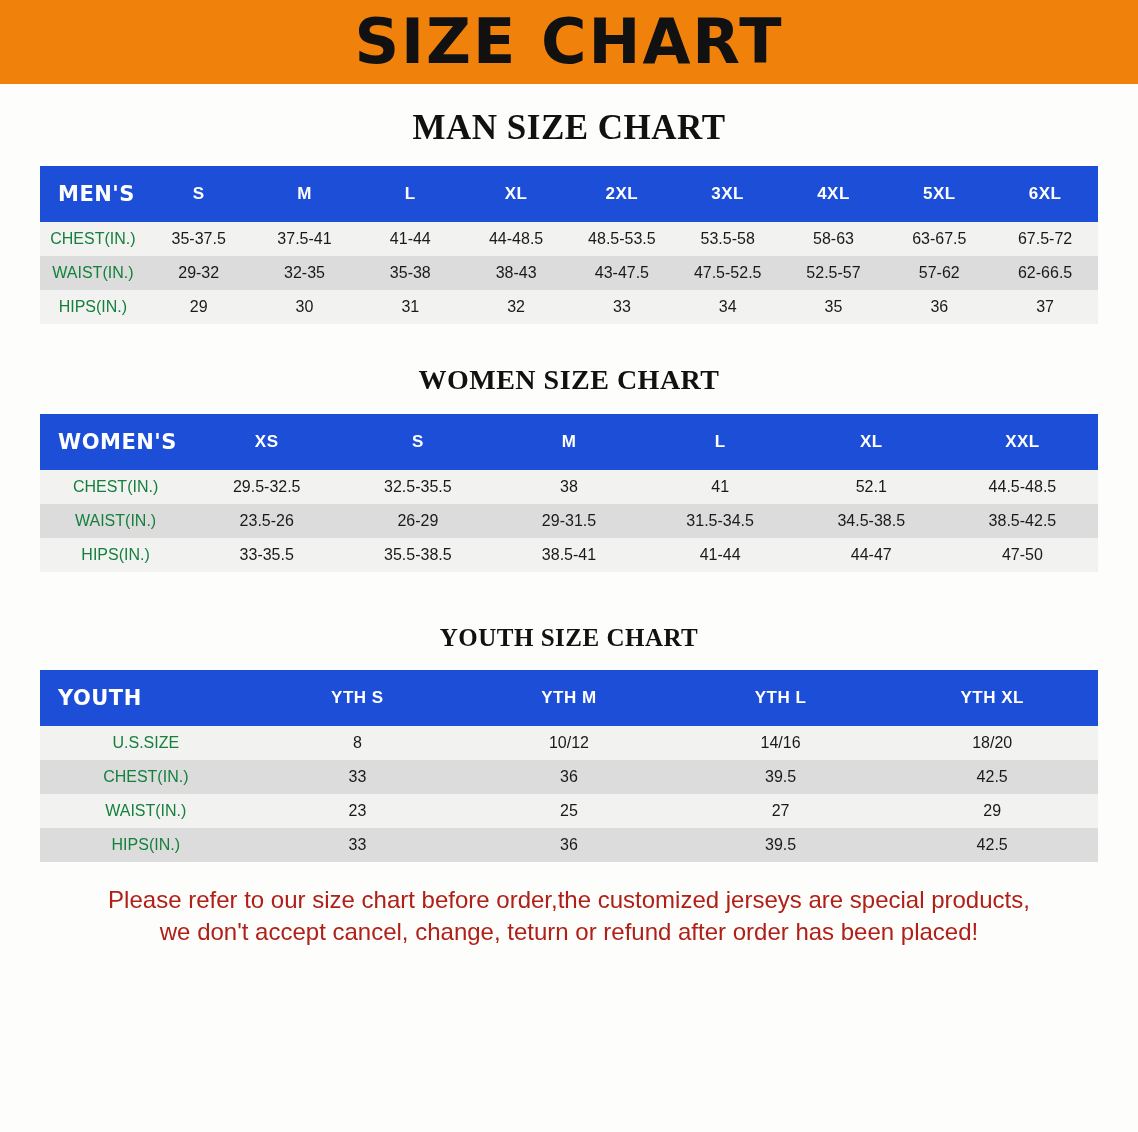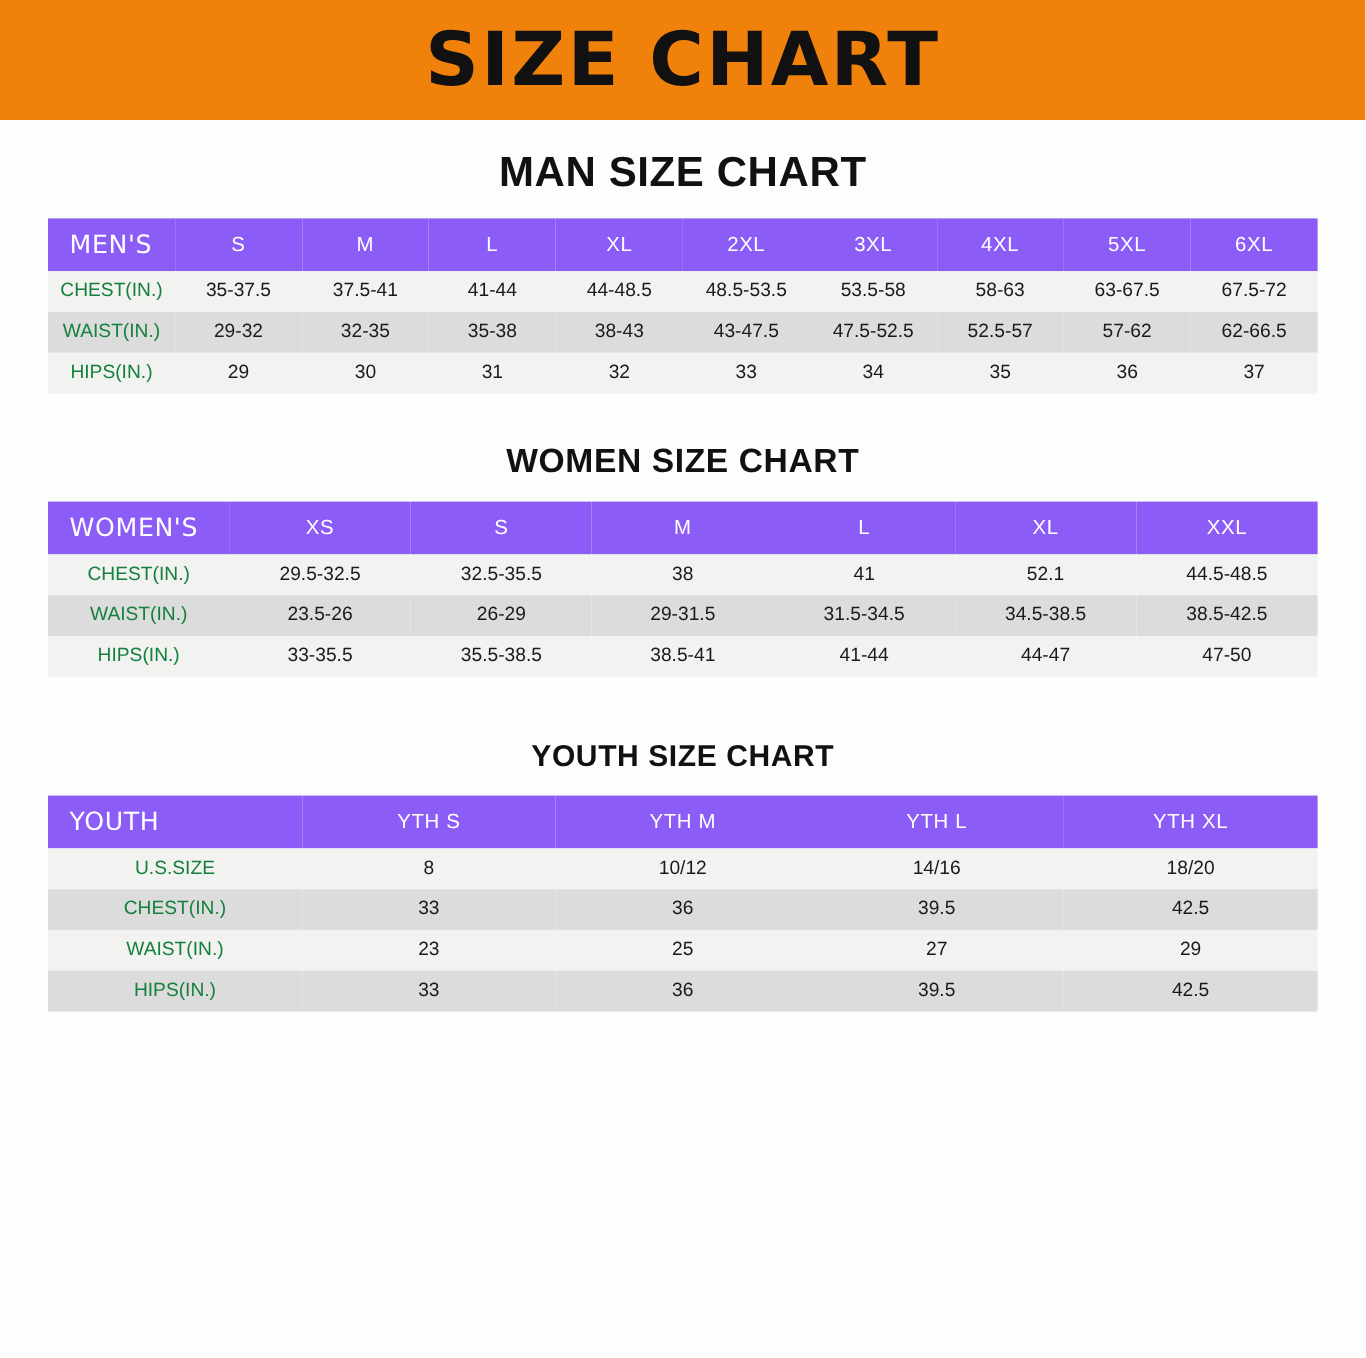--- a/index.html
+++ b/index.html
@@ -16,39 +16,39 @@
   }
   .page {
     width: 1138px;
     height: 1132px;
     position: relative;
     background: #fdfdfb;
   }
 
   
   .banner {
-    height: 100px;
+    height: 84px;
     background: #f0820c;
     display: flex;
     align-items: center;
     justify-content: center;
   }
   .banner-title {
     font-family: "DejaVu Sans", sans-serif;
     font-weight: bold;
     font-size: 62px;
     letter-spacing: 2px;
     color: #111111;
     line-height: 1;
   }
 
   
   .section-title {
     text-align: center;
-    font-family: Liberation Sans, sans-serif;
+    font-family: Liberation Serif, serif;
     font-weight: bold;
     color: #111111;
   }
   .section-title.man   { font-size: 35px; margin: 24px 0 18px; letter-spacing: 0.5px; }
   .section-title.women { font-size: 28px; margin: 40px 0 18px; letter-spacing: 0.5px; }
   .section-title.youth { font-size: 25px; margin: 52px 0 18px; letter-spacing: 0.5px; }
 
   
   .table-wrap {
     margin: 0 40px;
@@ -62,25 +62,25 @@
   table.size-table td {
     text-align: center;
     font-size: 16px;
     color: #1a1a1a;
     padding: 0;
     height: 34px;
     white-space: nowrap;
     font-family: "Liberation Sans", sans-serif;
   }
   table.size-table thead th {
-    background: #8b5cf6;
+    background: #1d4ed8;
     color: #ffffff;
     font-size: 17px;
-    font-weight: normal;
-    height: 44px;
+    font-weight: bold;
+    height: 56px;
     letter-spacing: 0.5px;
   }
   table.size-table thead th.rowhead {
     text-align: left;
     padding-left: 18px;
     font-family: "DejaVu Sans", sans-serif;
     font-size: 21px;
     letter-spacing: 0.5px;
   }
   table.size-table td.rowhead {
@@ -263,14 +263,18 @@
           <td class="rowhead">HIPS(IN.)</td>
           <td>33</td>
           <td>36</td>
           <td>39.5</td>
           <td>42.5</td>
         </tr>
       </tbody>
     </table>
   </div>
 
+  <div class="note">
+    <span class="line">Please refer to our size chart before order,the customized jerseys are special products,</span>
+    <span class="line">we don't accept cancel, change, teturn or refund after order has been placed!</span>
+  </div>
 
 </div>
 
 </body></html>

